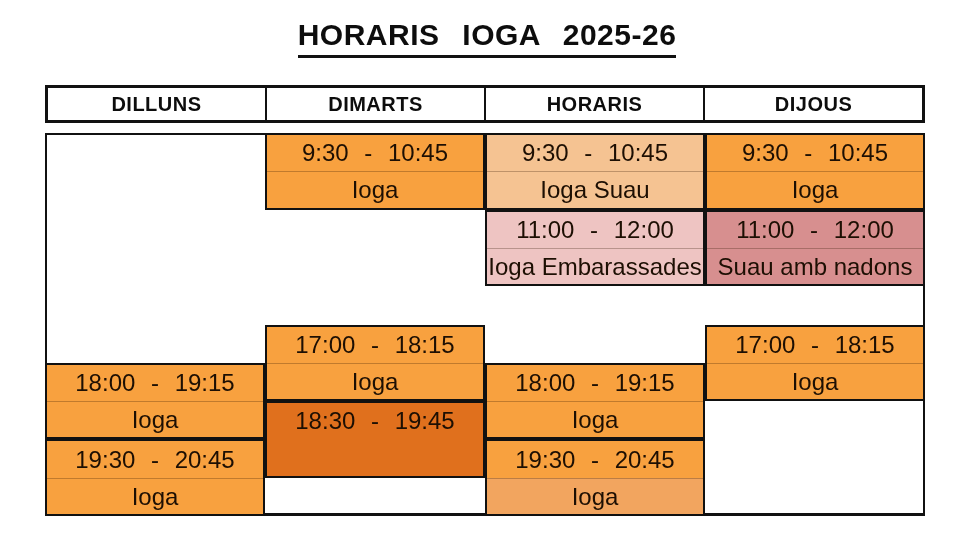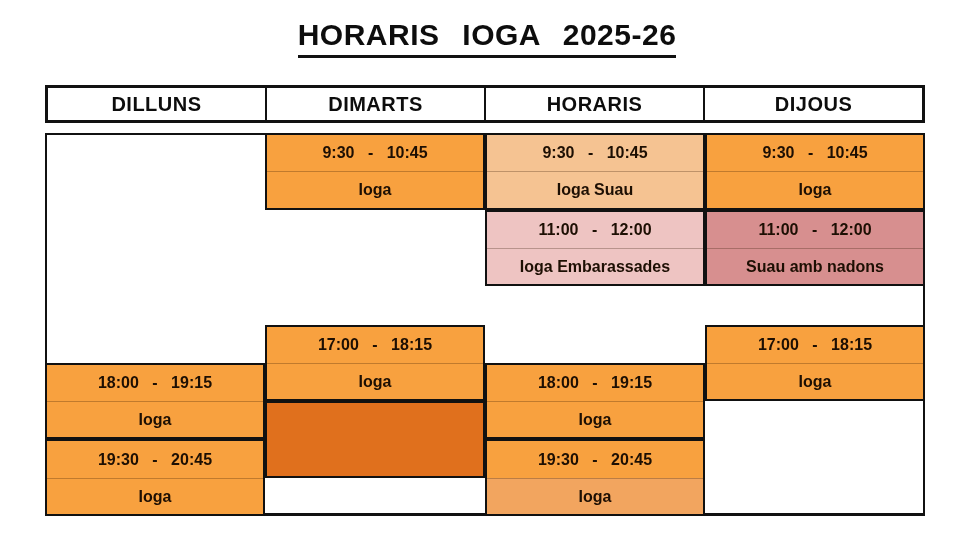--- a/index.html
+++ b/index.html
@@ -25,21 +25,21 @@
   .body-frame{
     position:absolute;left:45px;top:133px;width:880px;height:383px;
     border:2px solid #111;border-bottom-width:3px;box-sizing:border-box;background:#ffffff;
   }
   .block{
     position:absolute;box-sizing:border-box;border:2px solid #111;
     display:flex;flex-direction:column;
   }
   .block-time,.block-label{
     display:flex;align-items:center;justify-content:center;
-    font-weight:bold;font-size:16px;color:#1d0f03;box-sizing:border-box;
+    font-weight:normal;font-size:24px;color:#1d0f03;box-sizing:border-box;
   }
   .block-time{word-spacing:9px;}
   .block-label{border-top:1px solid rgba(45,22,0,0.28);}
 </style>
 </head>
 <body>
 
 <div class="page">
 
   <div class="title">
@@ -86,20 +86,21 @@
       </div>
       <div class="block" style="left: 45px; top: 363px; width: 220px; height: 76px; background: rgb(248, 161, 63);">
         <div class="block-time" style="height: 36px;">18:00 - 19:15</div>
         <div class="block-label" style="flex: 1 1 0%;">Ioga</div>
       </div>
       <div class="block" style="left: 485px; top: 363px; width: 220px; height: 76px; background: rgb(248, 161, 63);">
         <div class="block-time" style="height: 36px;">18:00 - 19:15</div>
         <div class="block-label" style="flex: 1 1 0%;">Ioga</div>
       </div>
       <div class="block" style="left: 265px; top: 401px; width: 220px; height: 77px; background: rgb(224, 112, 29);">
+        <div class="block-time" style="height: 36px;">18:30 - 19:45</div>
       </div>
       <div class="block" style="left: 45px; top: 439px; width: 220px; height: 77px; background: rgb(248, 161, 63);">
         <div class="block-time" style="height: 37px;">19:30 - 20:45</div>
         <div class="block-label" style="flex: 1 1 0%;">Ioga</div>
       </div>
       <div class="block" style="left: 485px; top: 439px; width: 220px; height: 77px; background: rgb(248, 161, 63);">
         <div class="block-time" style="height: 37px;">19:30 - 20:45</div>
         <div class="block-label" style="flex: 1 1 0%; background: rgb(242, 165, 95);">Ioga</div>
       </div>
     </div>

